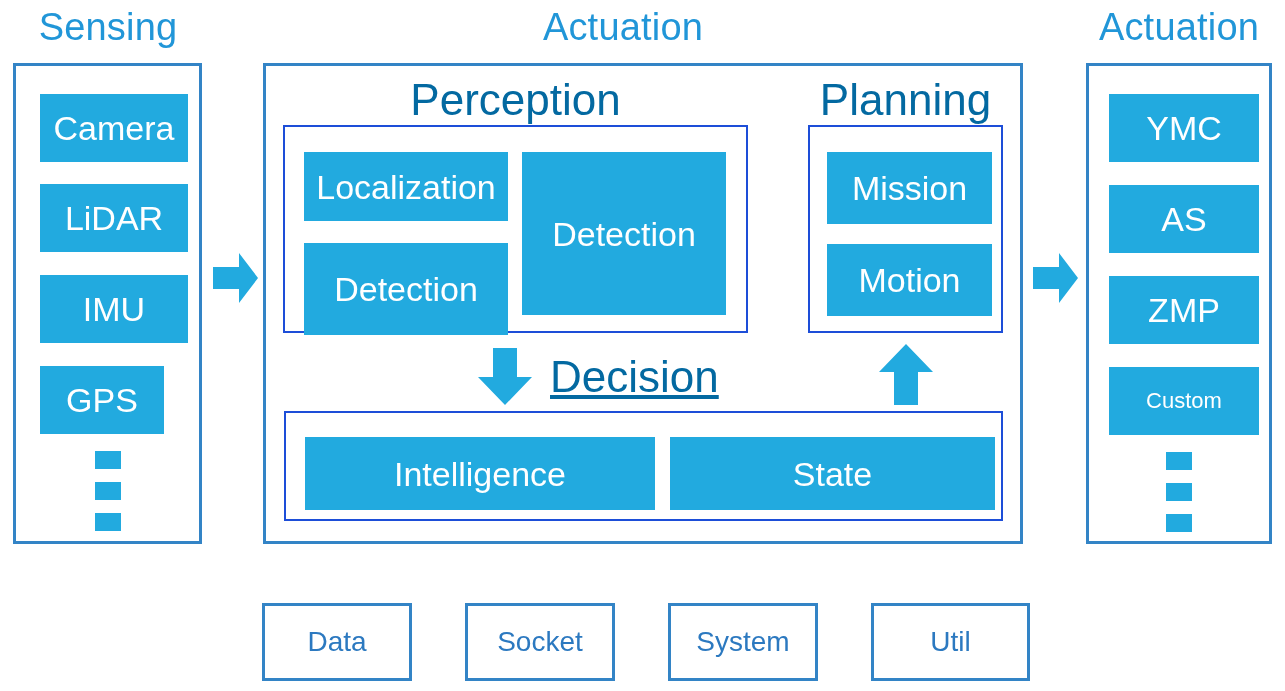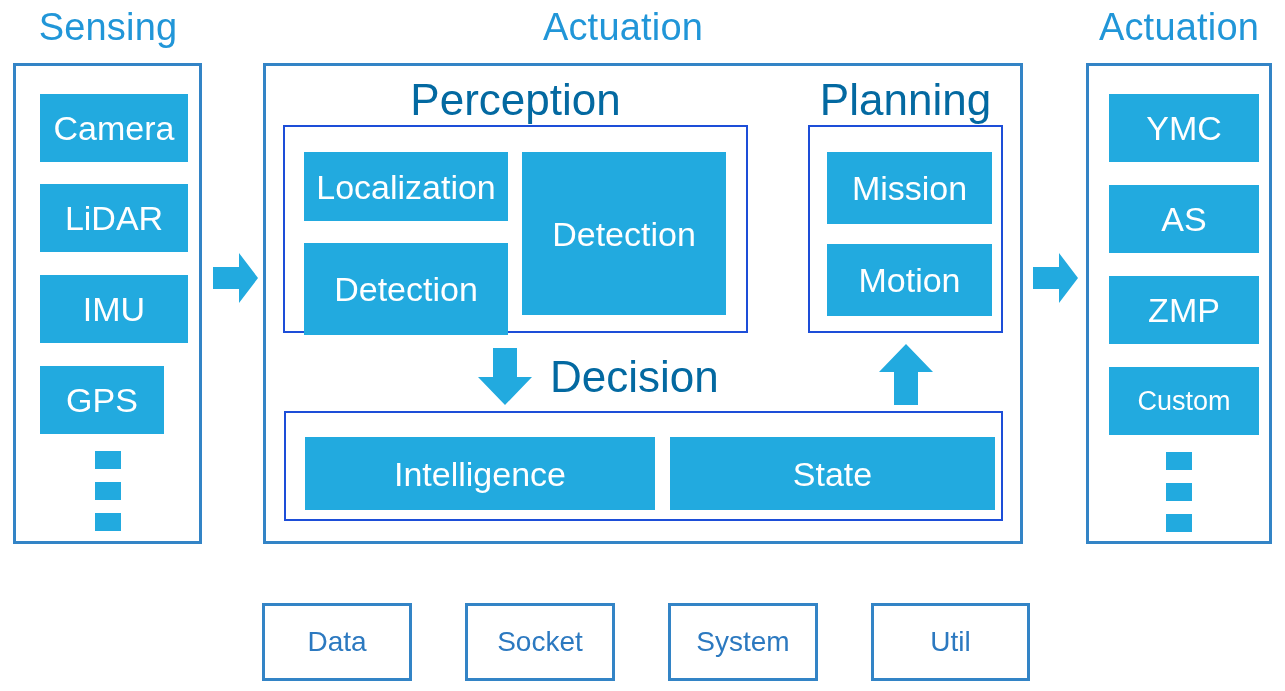--- a/index.html
+++ b/index.html
@@ -56,21 +56,21 @@
     box-sizing: border-box;
     display: flex;
     align-items: center;
     justify-content: center;
     color: #ffffff;
     font-size: 34px;
     font-weight: 400;
     line-height: 1;
     white-space: nowrap;
   }
-  .block.sm { font-size: 27px; }
+  .block.sm { font-size: 22px; }
 
   
   .lib-box {
     border: 3px solid #3384C6;
     background: #ffffff;
     box-sizing: border-box;
     display: flex;
     align-items: center;
     justify-content: center;
     color: #2C79C0;
@@ -158,21 +158,21 @@
         <span>Mission</span>
       </div>
     </div>
 
     <div class="abs" style="left:211px; top:282px;">
       <svg class="arrow-svg" width="56" height="58" viewBox="0 0 56 58">
         <path d="M16,0 L40,0 L40,29 L55,29 L28,57 L1,29 L16,29 Z" fill="#22AADF"></path>
       </svg>
     </div>
 
-    <div class="abs sub-title" style="left:284px; top:289px; width:200px; text-align:left;">Decision</div>
+    <div class="abs sub-title" style="left:284px; top:289px; width:200px; text-align:left;text-decoration:underline;">Decision</div>
 
     <div class="abs" style="left:612px; top:278px;">
       <svg class="arrow-svg" width="56" height="62" viewBox="0 0 56 62">
         <path d="M28,0 L55,28 L40,28 L40,61 L16,61 L16,28 L1,28 Z" fill="#22AADF"></path>
       </svg>
     </div>
 
     <div class="abs outline-thin" style="left:18px; top:345px; width:719px; height:110px;">
 
       <div class="abs block" style="left:19px; top:24px; width:350px; height:73px;text-align:center;">

